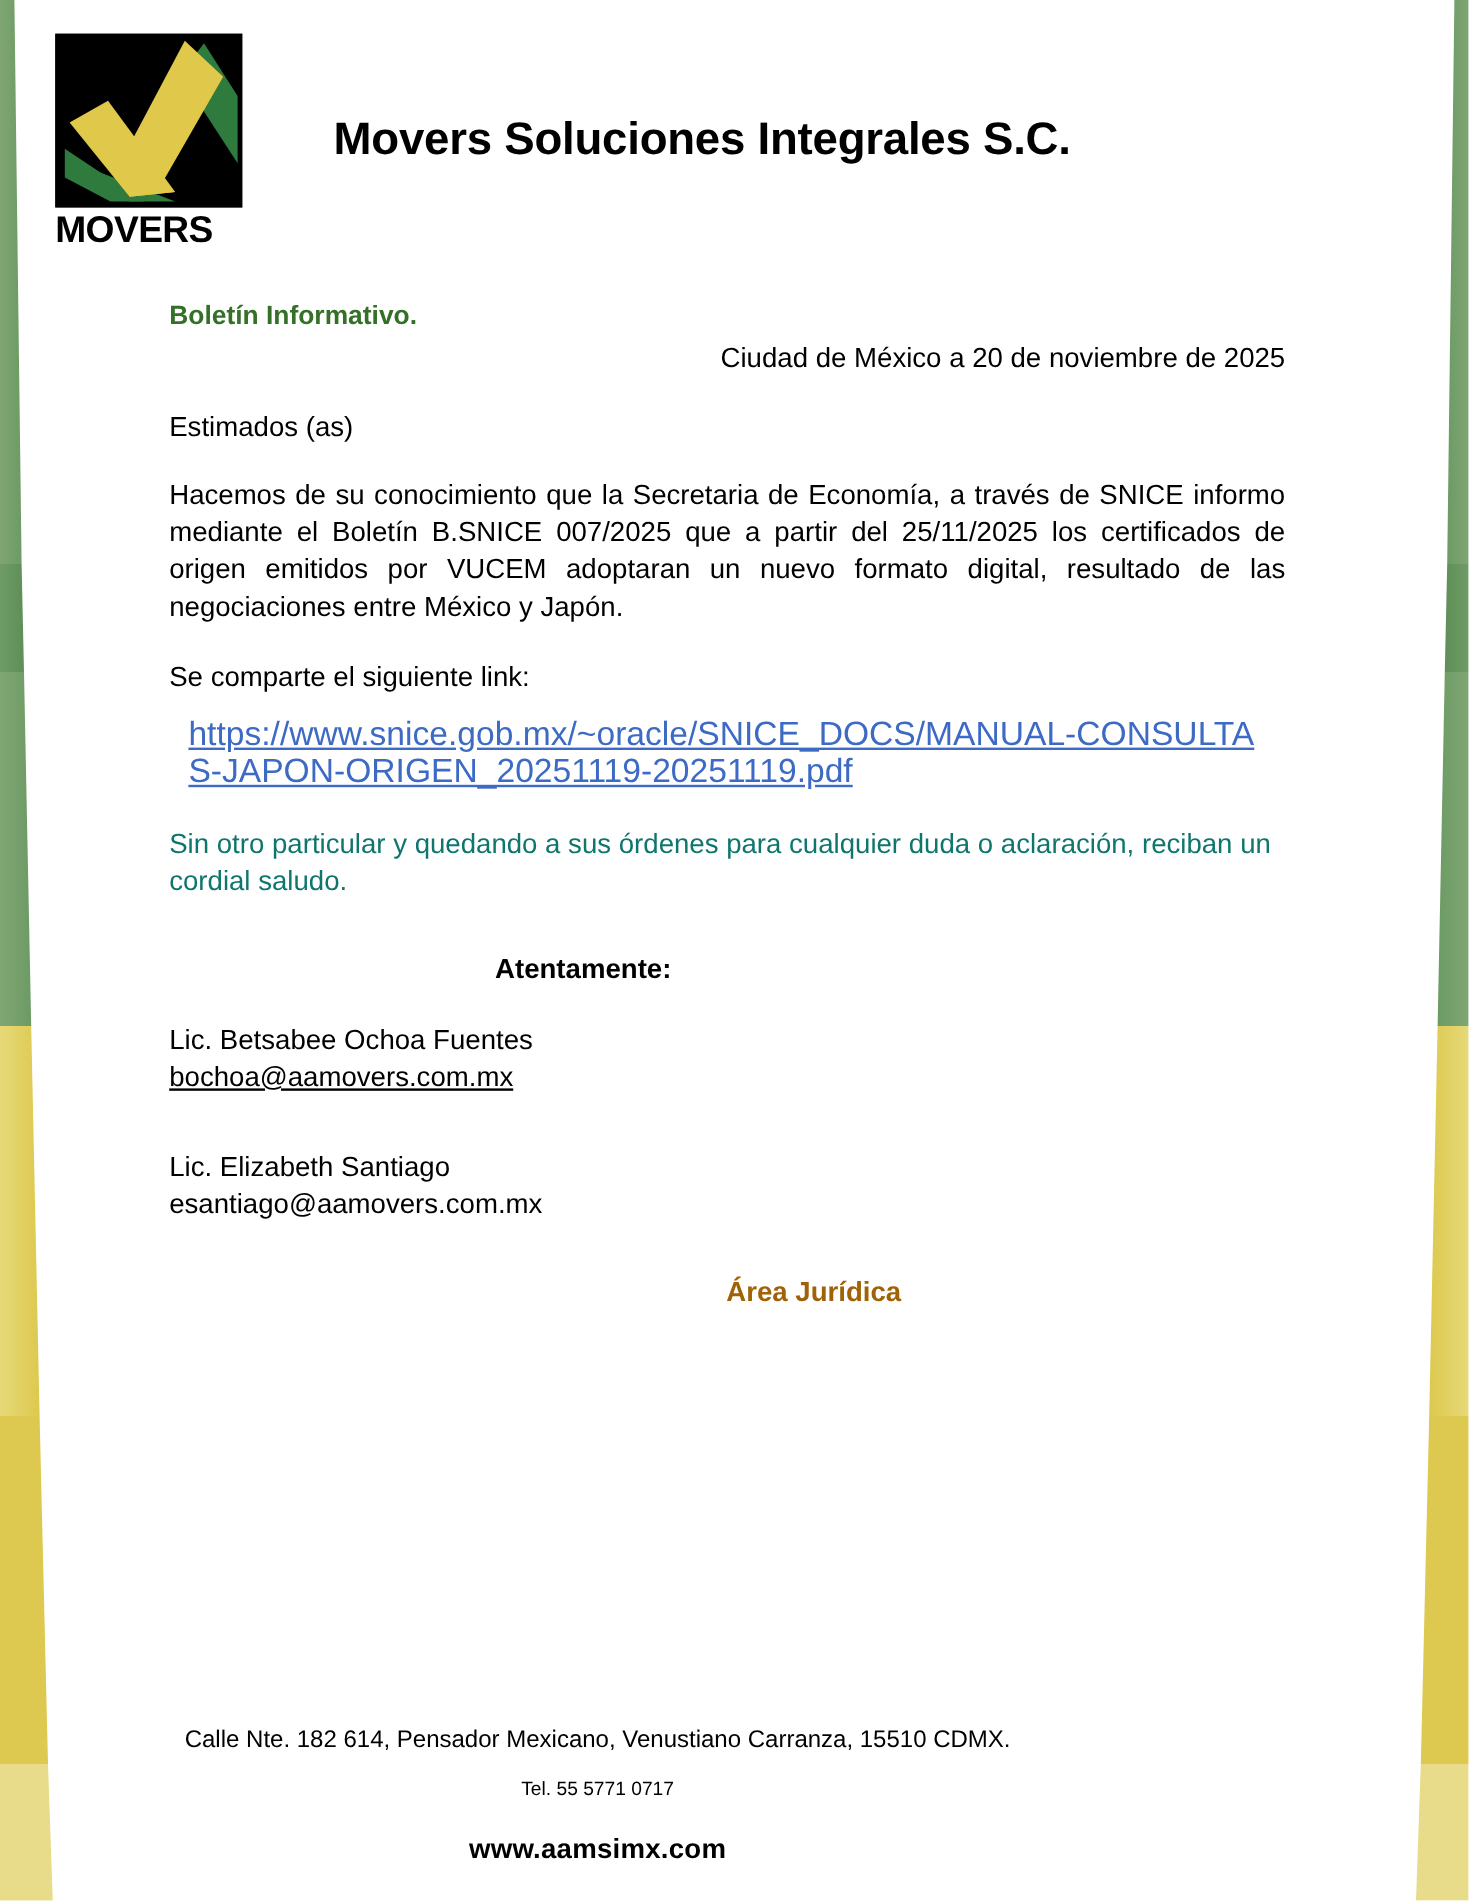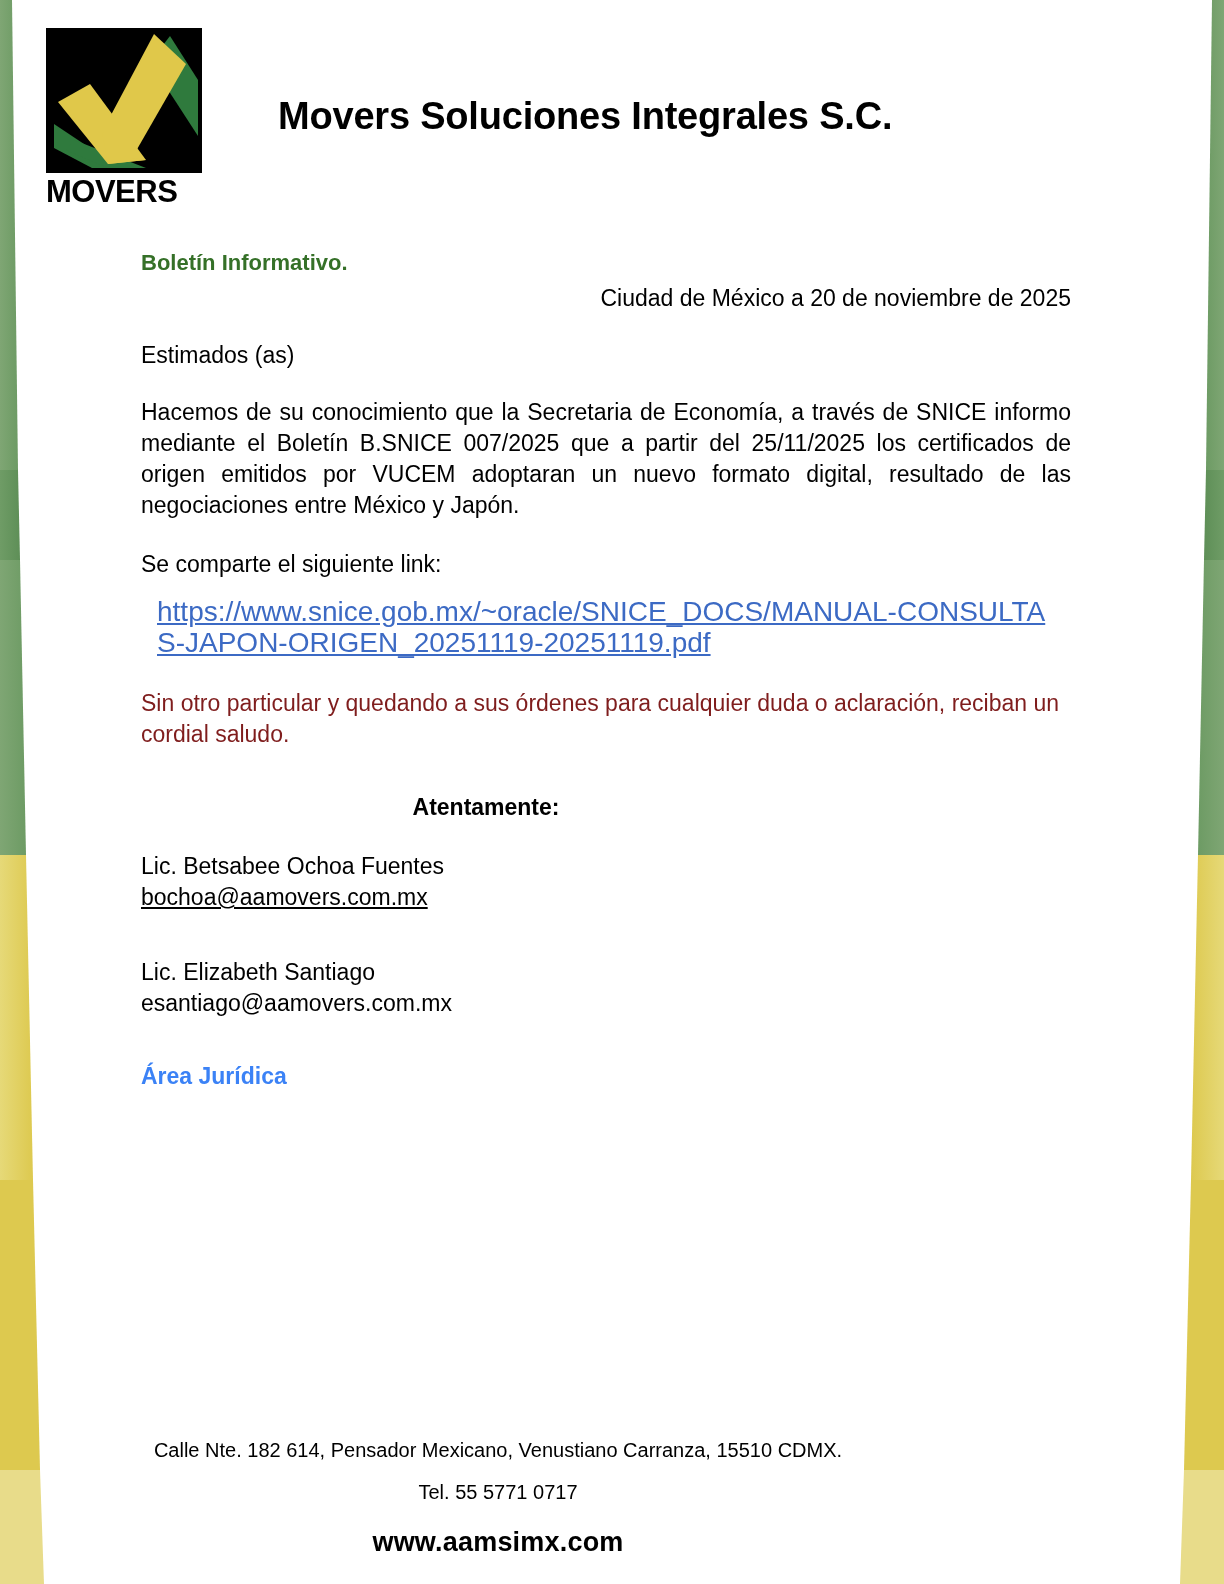--- a/index.html
+++ b/index.html
@@ -135,21 +135,21 @@
   .doc-link {
     color: #3c6ac4;
     text-decoration: underline;
     word-break: break-all;
     cursor: pointer;
   }
 
   .closing {
     font-size: 23px;
     line-height: 31px;
-    color: #7f1d1d;
+    color: #0f766e;
     margin: 30px 0 0 0;
   }
 
   .sign-off {
     text-align: center;
     font-size: 23px;
     font-weight: 700;
     color: #000000;
     margin: 44px 0 0 0;
     padding-right: 240px;
@@ -163,50 +163,50 @@
   }
   .signer-block.second { margin-top: 30px; }
   .signer-name { margin: 0; }
   .signer-email { margin: 0; color: #000000; }
   .signer-email.underlined {
     text-decoration: underline;
     cursor: pointer;
   }
 
   .department {
-    text-align: left;
-    font-size: 23px;
-    font-weight: 700;
-    color: #3b82f6;
+    text-align: right;
+    font-size: 23px;
+    font-weight: 700;
+    color: #a16207;
     margin: 44px 0 0 0;
     padding-right: 320px;
   }
 
   
   .footer {
     position: absolute;
     left: 0;
     top: 1437px;
     width: 996px;
     text-align: center;
   }
   .footer-address {
     font-size: 20px;
     line-height: 26px;
     color: #000000;
     margin: 0;
   }
   .footer-phone {
-    font-size: 20px;
+    font-size: 16px;
     line-height: 26px;
     color: #000000;
     margin: 16px 0 16px 0;
   }
   .footer-web {
-    font-size: 27px;
+    font-size: 23px;
     font-weight: 700;
     color: #000000;
     margin: 22px 0 0 0;
     letter-spacing: 0.2px;
   }
 </style>
 </head>
 <body>
 
 <div class="page">

